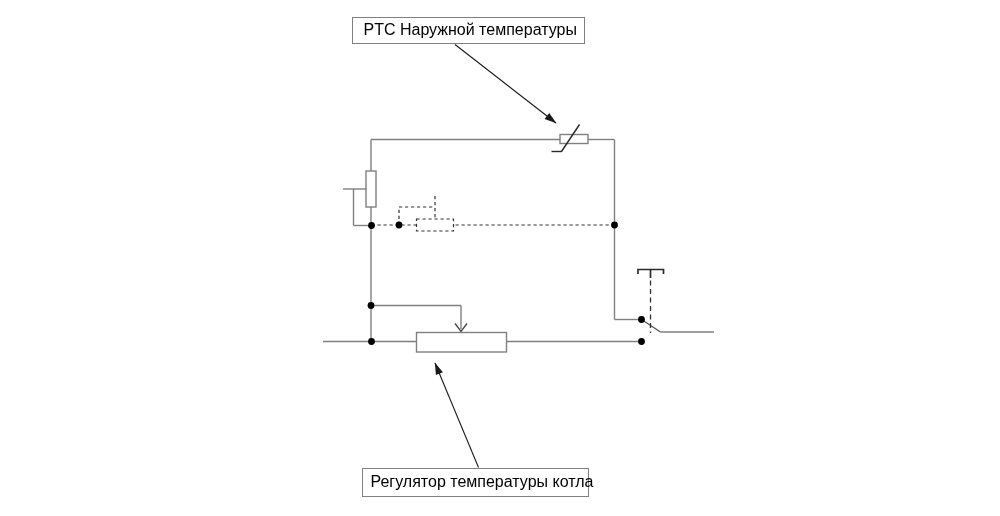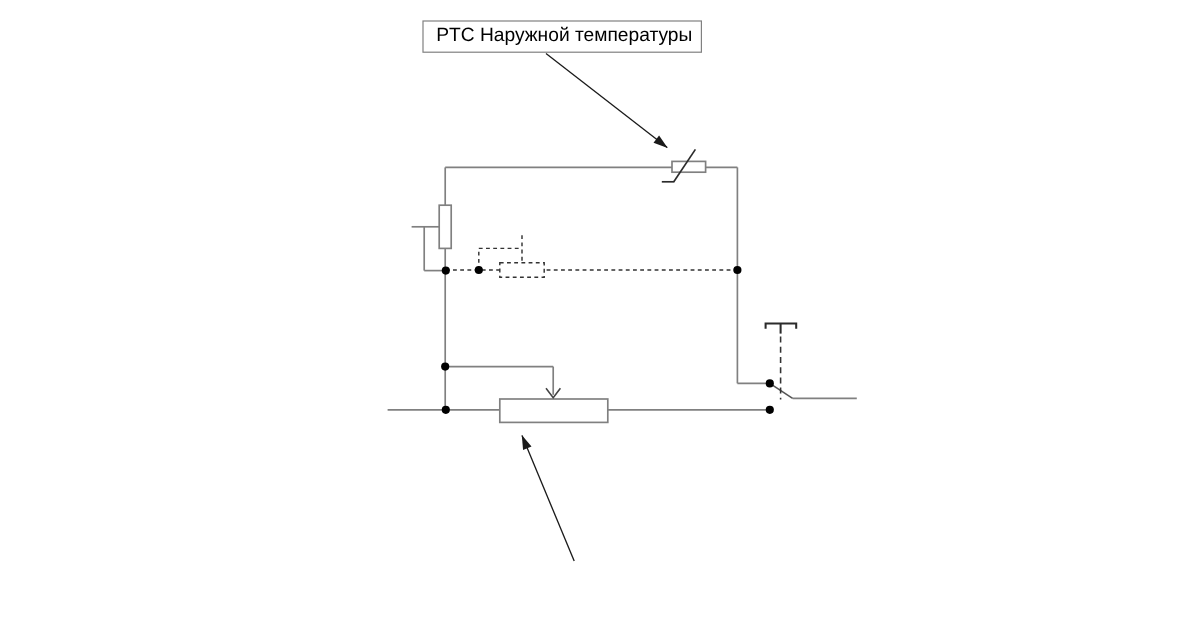--- a/index.html
+++ b/index.html
@@ -108,14 +108,17 @@
       <circle class="dot" cx="641.5" cy="341.5" r="3.4"></circle>
     </g>
 
     <line class="callout-line" x1="455" y1="44.5" x2="556" y2="123" marker-end="url(#arrowhead)"></line>
     <line class="callout-line" x1="478.5" y1="467.5" x2="435" y2="363" marker-end="url(#arrowhead)"></line>
   </svg>
 
   <div class="callout-box top">
     <span>PTC Наружной температуры</span>
   </div>
+  <div class="callout-box bottom">
+    <span>Регулятор температуры котла</span>
+  </div>
 
 </div>
 
 </body></html>

